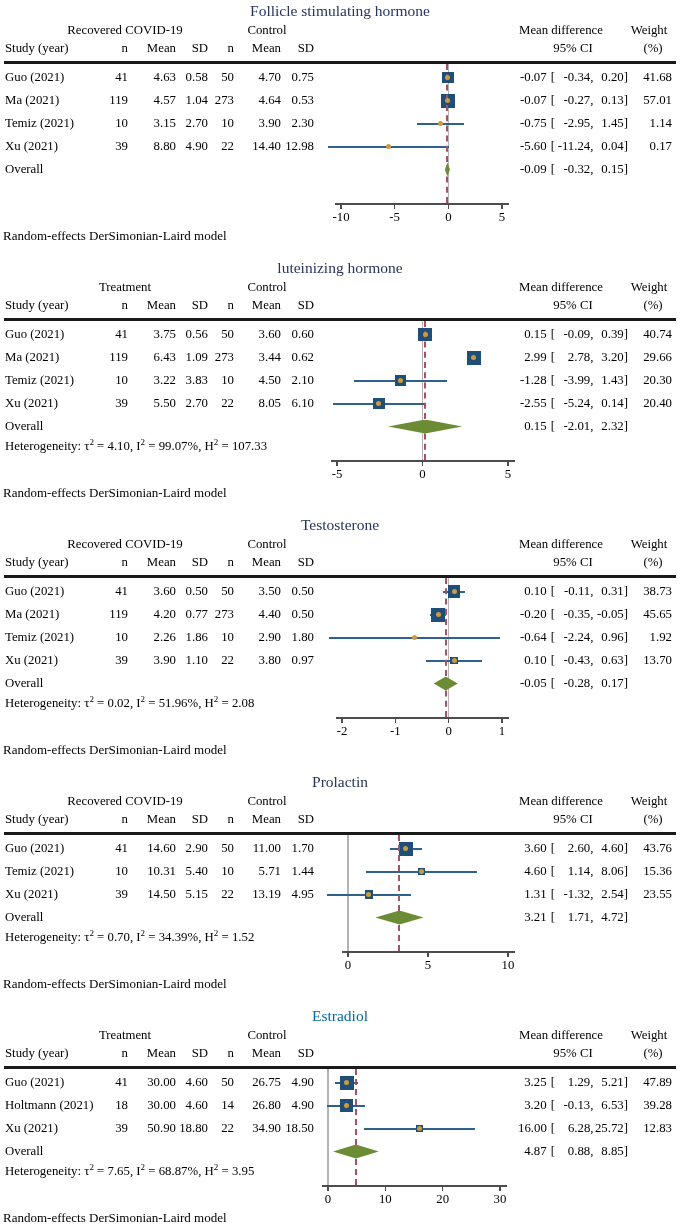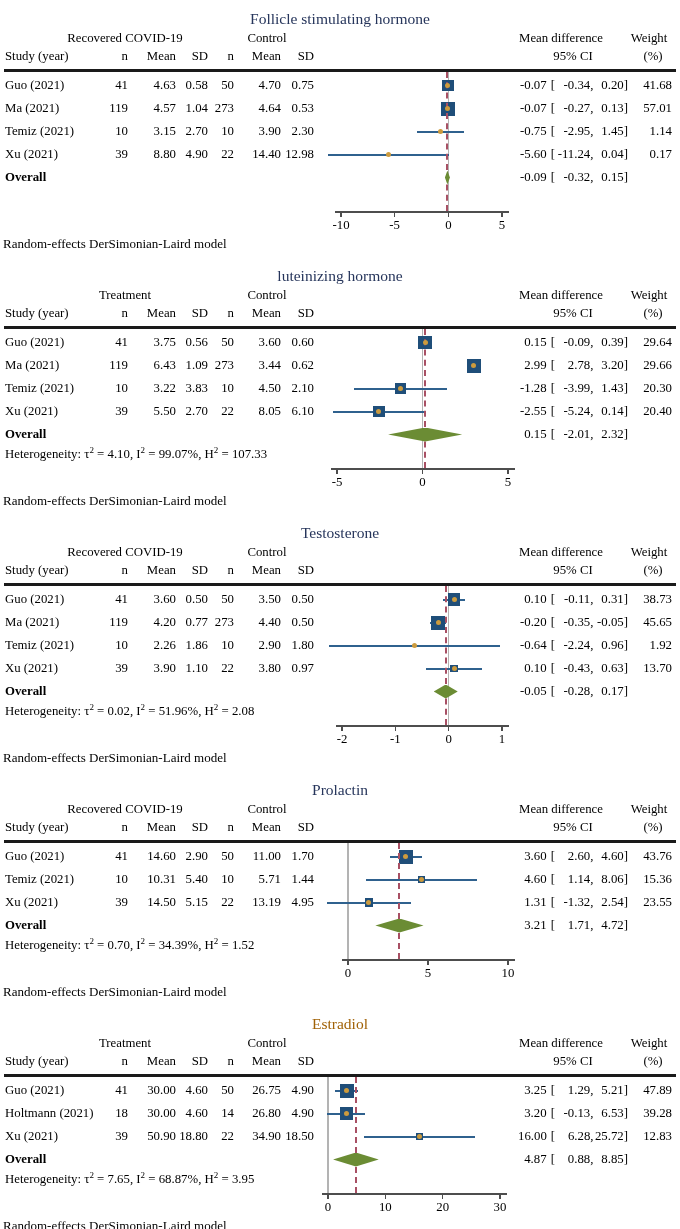--- a/index.html
+++ b/index.html
@@ -1,36 +1,36 @@
 <!DOCTYPE html>
 <html><head>
 <meta charset="utf-8">
 <style>
   html,body{margin:0;padding:0;background:#ffffff;}
   body{width:680px;font-family:"Liberation Serif",serif;color:#000;}
   #figure{width:680px;}
   .panel{position:relative;width:680px;background:#fff;}
-  .panel:not(:last-child){margin-bottom:10px;margin-top:8px;}
+  .panel:not(:last-child){margin-bottom:10px;}
   .abs{position:absolute;}
   .title{top:2px;left:0;width:680px;height:19px;text-align:center;font-size:15.5px;}
   .ghdr{height:17px;line-height:17px;text-align:center;font-size:12.8px;}
   .row{position:absolute;left:0;width:678px;height:23px;display:grid;
        grid-template-columns:100px 28px 48px 32px 26px 47px 33px 204px 110px 50px;
        align-items:center;font-size:12.8px;}
   .hdrrow{height:18px;}
   .cell-r{text-align:right;}
   .cell-study{text-align:left;padding-left:5px;white-space:nowrap;}
   .cell-ci{display:flex;justify-content:flex-end;align-items:center;white-space:pre;}
   .ci-est{display:inline-block;width:34px;text-align:right;}
   .ci-lo{display:inline-block;width:42px;text-align:right;}
   .ci-hi{display:inline-block;width:36px;text-align:right;}
   .ci-open{display:inline-block;padding-left:4px;}
   .cell-weight{text-align:right;padding-right:6px;}
   .cell-center{text-align:center;padding-right:0;}
-  .bold{font-weight:bold;}
+  .bold{font-weight:normal;}
   .divider{left:4px;width:672px;height:2.5px;background:#1a1a1a;}
   .het{font-size:12.8px;left:5px;white-space:nowrap;}
   .het sup{font-size:9px;line-height:0;}
   .footer{left:3px;font-size:13px;white-space:nowrap;}
   .axis-line{height:1.6px;background:#4d4d4d;}
   .tick{width:1.6px;height:5px;background:#4d4d4d;}
   .tick-label{width:40px;text-align:center;font-size:12.8px;}
   .vline-zero{width:1.5px;}
   .vline-overall{width:0;}
   .ci-seg{height:2px;}
@@ -170,21 +170,21 @@
       <div class="row" style="top: 66px;">
         <div class="cell-study">Guo (2021)</div>
         <div class="cell-r">41</div>
         <div class="cell-r">3.75</div>
         <div class="cell-r">0.56</div>
         <div class="cell-r">50</div>
         <div class="cell-r">3.60</div>
         <div class="cell-r">0.60</div>
         <div></div>
         <div class="cell-ci"><span class="ci-est">0.15</span><span class="ci-open">[</span><span class="ci-lo">-0.09</span><span>,</span><span class="ci-hi">0.39</span><span>]</span></div>
-        <div class="cell-weight">29.64</div>
+        <div class="cell-weight">40.74</div>
       </div>
       <div class="abs ci-seg" style="left: 420.961px; top: 76.5px; width: 8.208px; background: rgb(47, 97, 142);"></div>
       <div class="abs eff-box" style="left: 418.067px; top: 70.5024px; width: 13.9953px; height: 13.9953px; background: rgb(31, 78, 121);"></div>
       <div class="row" style="top: 89px;">
         <div class="cell-study">Ma (2021)</div>
         <div class="cell-r">119</div>
         <div class="cell-r">6.43</div>
         <div class="cell-r">1.09</div>
         <div class="cell-r">273</div>
         <div class="cell-r">3.44</div>
@@ -440,21 +440,21 @@
       <div class="abs axis-line" style="left: 342px; top: 180px; width: 173px; background: rgb(77, 77, 77);"></div>
       <div class="abs tick" style="left: 347.2px; top: 181px; background: rgb(77, 77, 77);"></div>
       <div class="abs tick-label" style="left: 328px; top: 187px;">0</div>
       <div class="abs tick" style="left: 427.2px; top: 181px; background: rgb(77, 77, 77);"></div>
       <div class="abs tick-label" style="left: 408px; top: 187px;">5</div>
       <div class="abs tick" style="left: 507.2px; top: 181px; background: rgb(77, 77, 77);"></div>
       <div class="abs tick-label" style="left: 488px; top: 187px;">10</div>
       <div class="abs footer" style="top: 205px;">Random-effects DerSimonian-Laird model</div>
     </div>
     <div class="panel" style="height: 224px;">
-      <div class="abs title" style="color: #a16207;">Estradiol</div>
+      <div class="abs title" style="color: #0369a1;">Estradiol</div>
       <div class="abs ghdr" style="top: 22px; left: 25px; width: 200px;">Treatment</div>
       <div class="abs ghdr" style="top: 22px; left: 217px; width: 100px;">Control</div>
       <div class="abs ghdr" style="top: 22px; left: 491px; width: 140px;">Mean difference</div>
       <div class="abs ghdr" style="top: 22px; left: 619px; width: 60px;">Weight</div>
       <div class="row hdrrow" style="top: 39px;">
         <div class="cell-study">Study (year)</div>
         <div class="cell-r">n</div>
         <div class="cell-r">Mean</div>
         <div class="cell-r">SD</div>
         <div class="cell-r">n</div>

